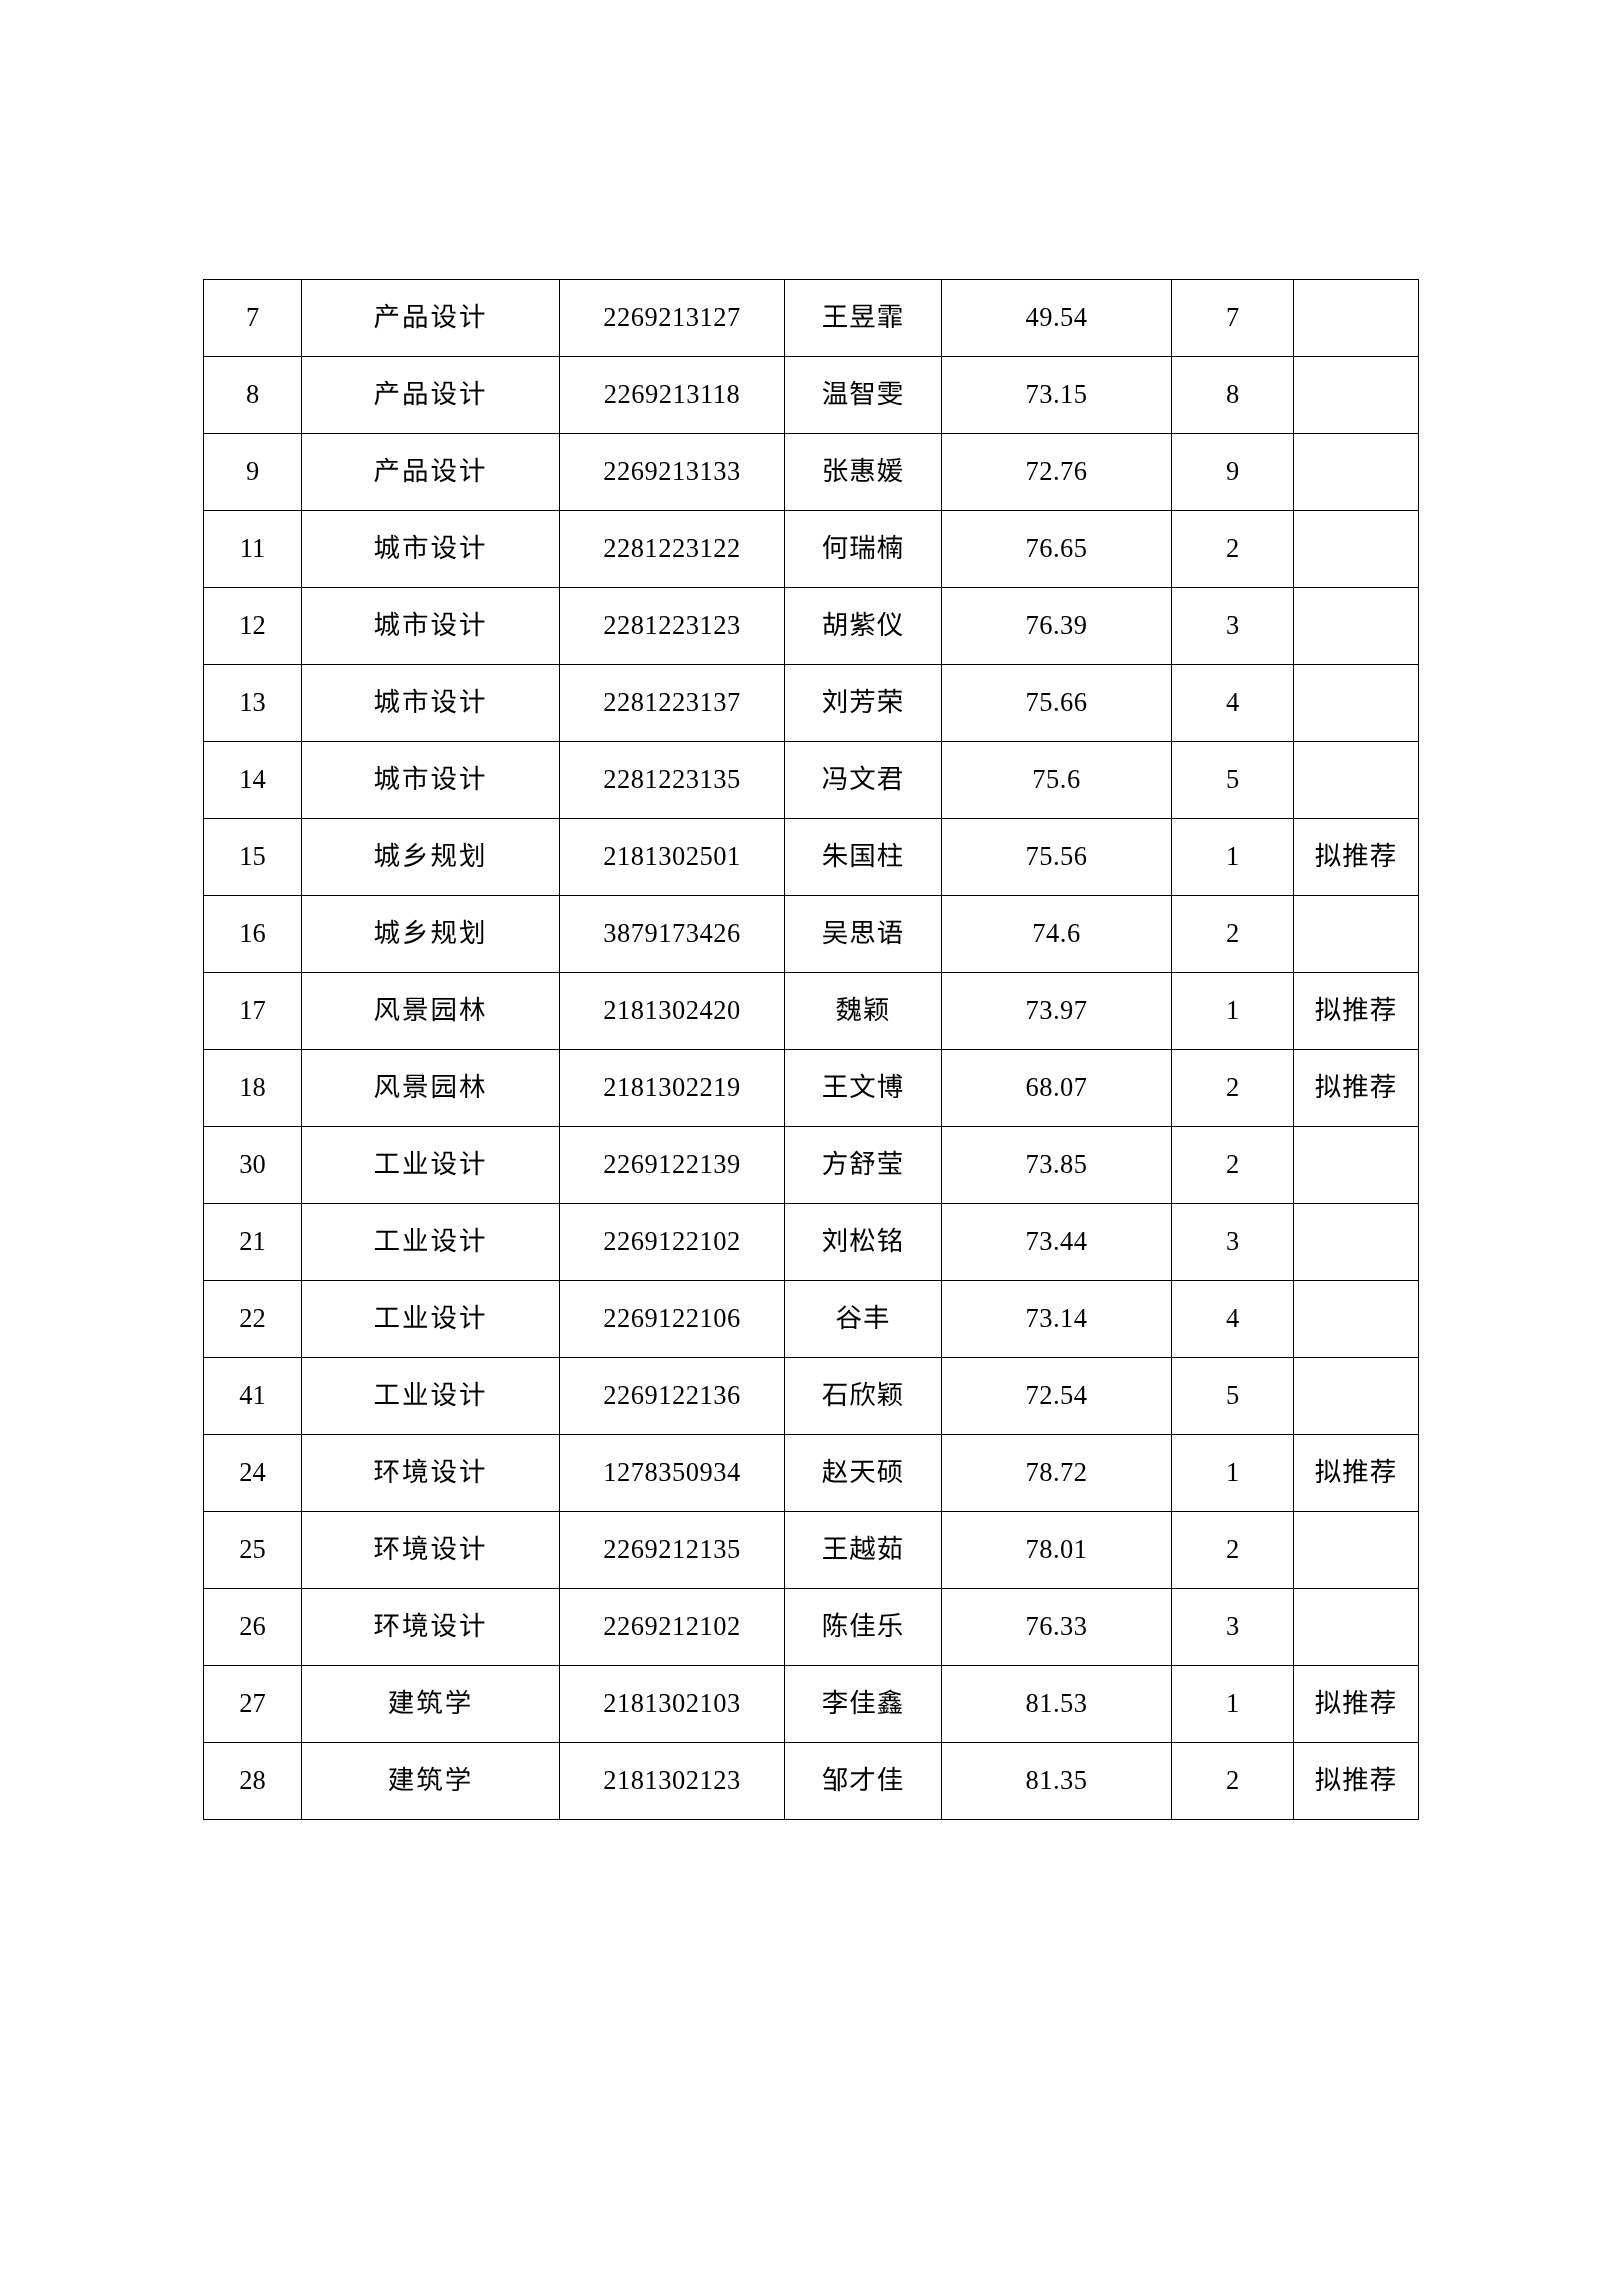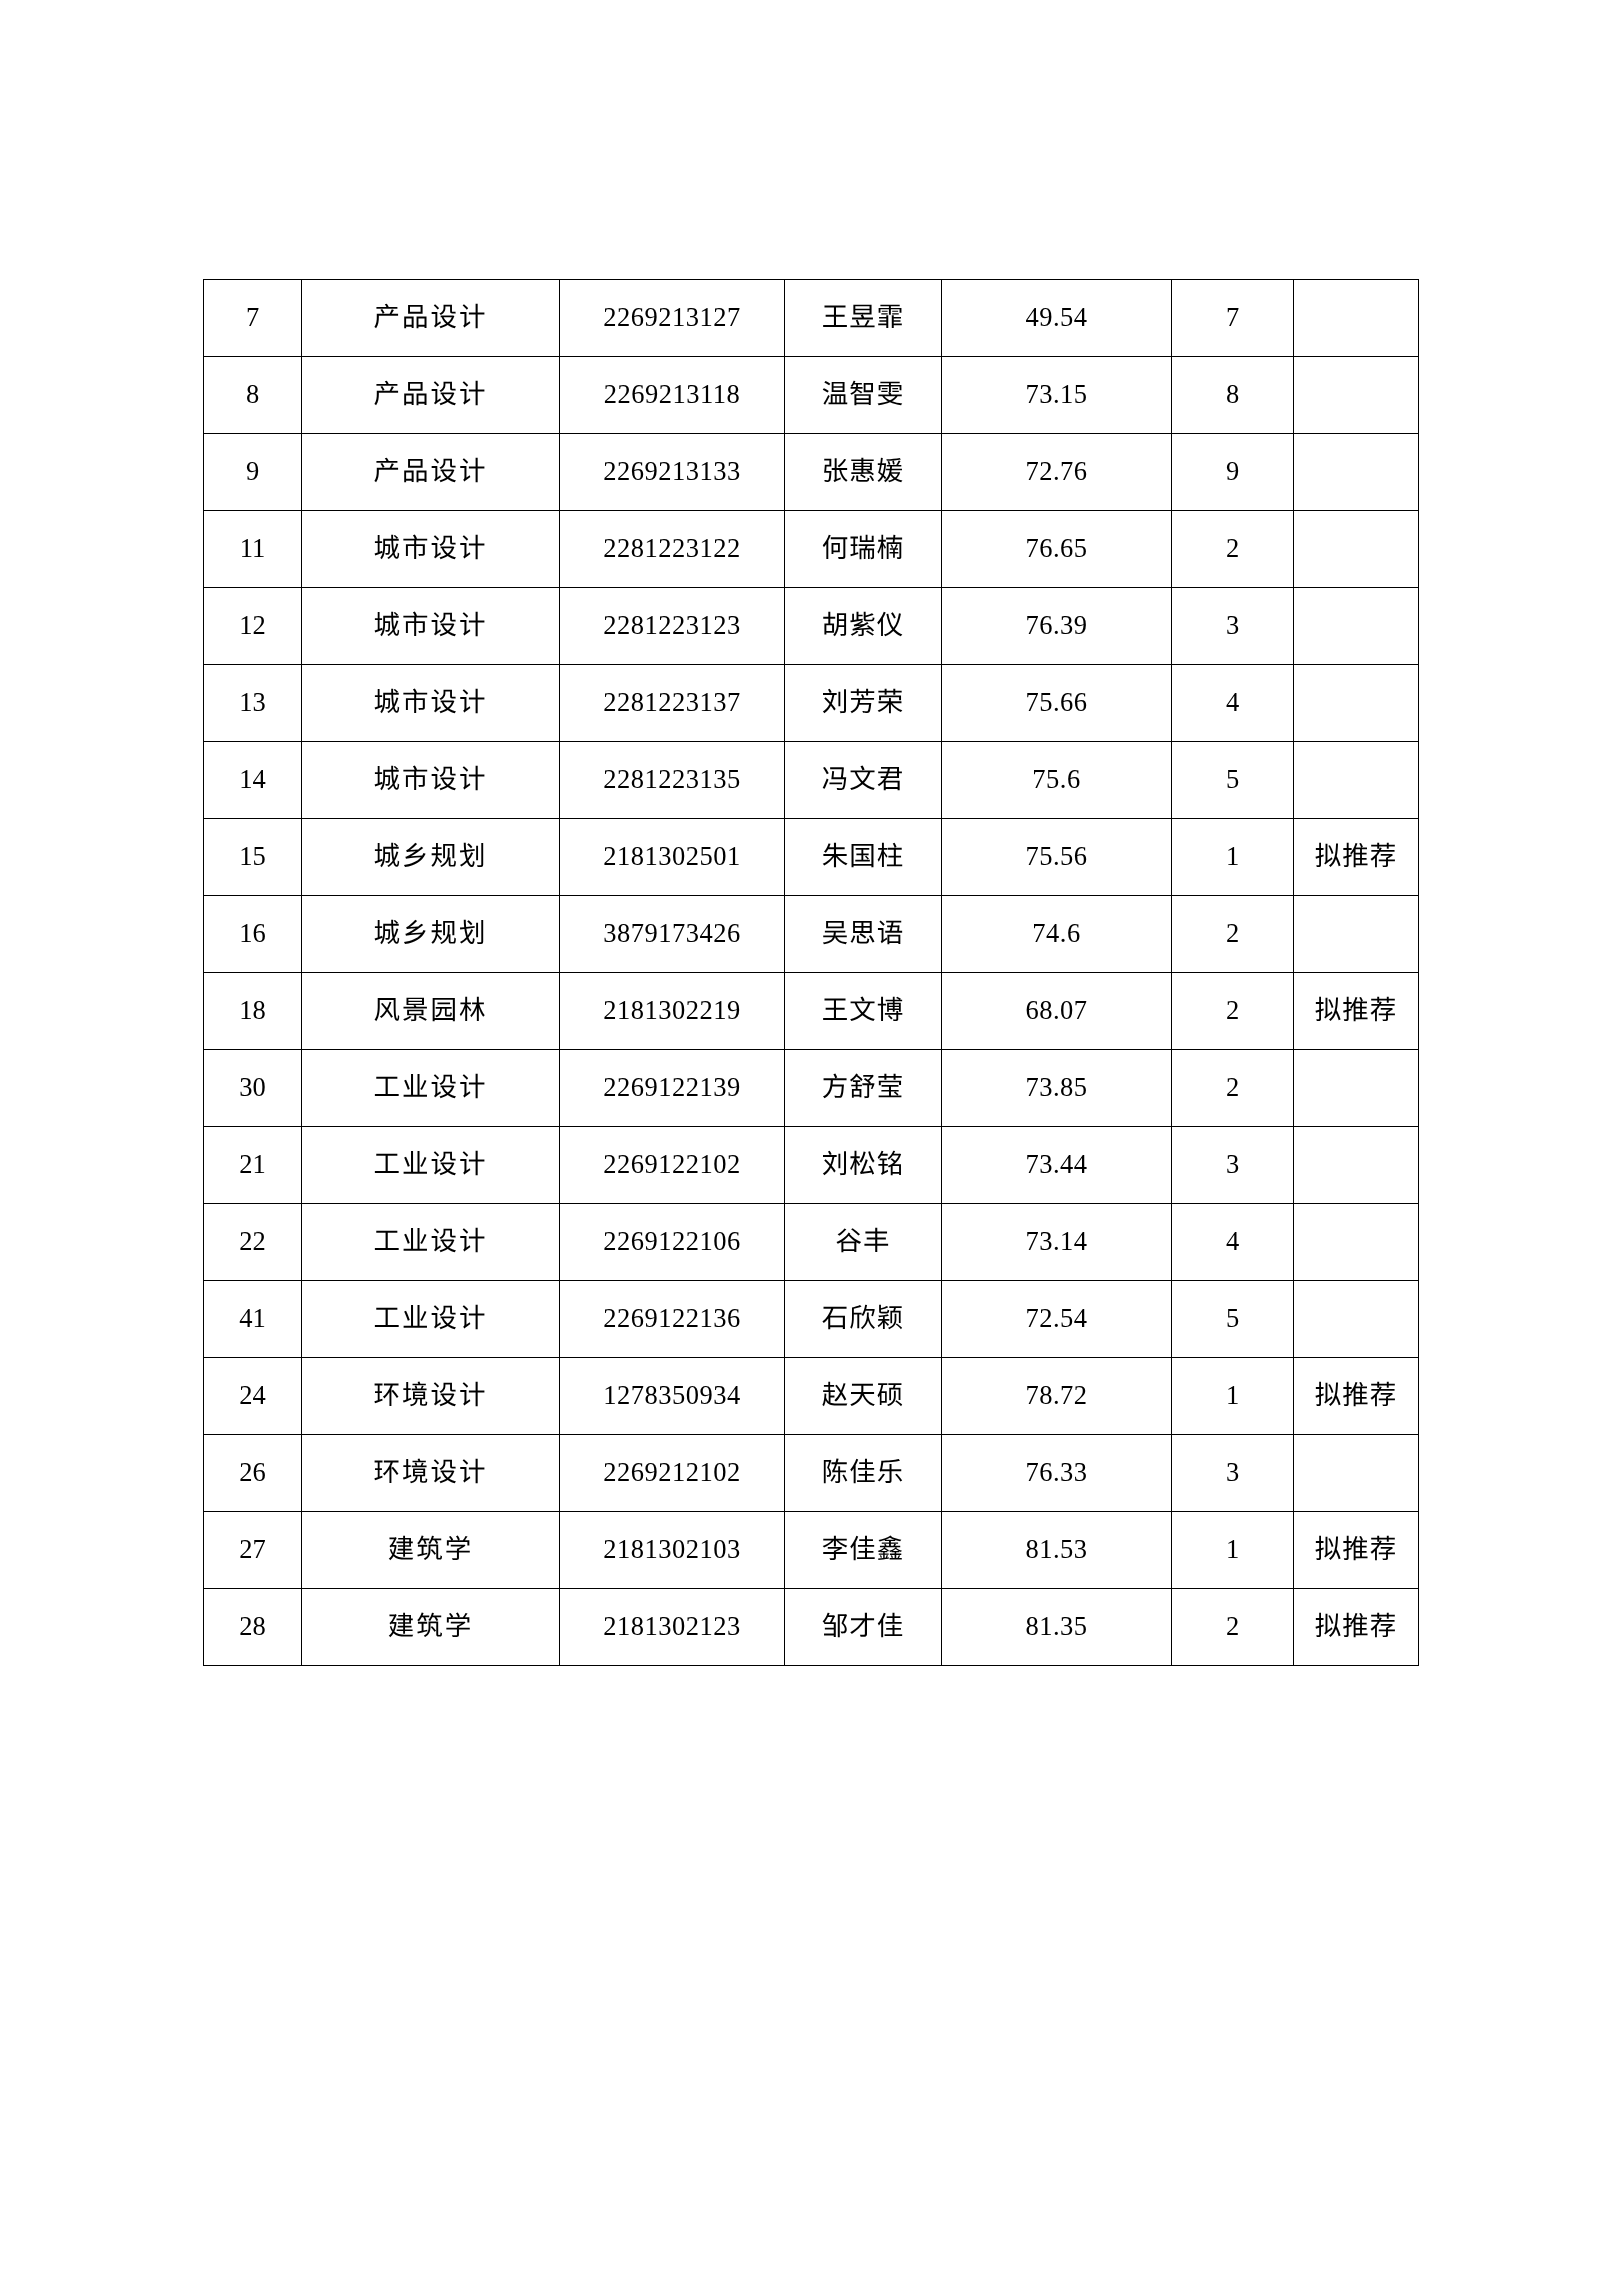--- a/index.html
+++ b/index.html
@@ -165,20 +165,29 @@
           <tr>
             <td class="cell-index">16</td>
             <td class="cell-major">城乡规划</td>
             <td class="cell-id">3879173426</td>
             <td class="cell-name">吴思语</td>
             <td class="cell-score">74.6</td>
             <td class="cell-rank">2</td>
             <td class="cell-note"></td>
           </tr>
           <tr>
+            <td class="cell-index">17</td>
+            <td class="cell-major">风景园林</td>
+            <td class="cell-id">2181302420</td>
+            <td class="cell-name">魏颖</td>
+            <td class="cell-score">73.97</td>
+            <td class="cell-rank">1</td>
+            <td class="cell-note">拟推荐</td>
+          </tr>
+          <tr>
             <td class="cell-index">18</td>
             <td class="cell-major">风景园林</td>
             <td class="cell-id">2181302219</td>
             <td class="cell-name">王文博</td>
             <td class="cell-score">68.07</td>
             <td class="cell-rank">2</td>
             <td class="cell-note">拟推荐</td>
           </tr>
           <tr>
             <td class="cell-index">30</td>
@@ -217,20 +226,29 @@
             <td class="cell-note"></td>
           </tr>
           <tr>
             <td class="cell-index">24</td>
             <td class="cell-major">环境设计</td>
             <td class="cell-id">1278350934</td>
             <td class="cell-name">赵天硕</td>
             <td class="cell-score">78.72</td>
             <td class="cell-rank">1</td>
             <td class="cell-note">拟推荐</td>
+          </tr>
+          <tr>
+            <td class="cell-index">25</td>
+            <td class="cell-major">环境设计</td>
+            <td class="cell-id">2269212135</td>
+            <td class="cell-name">王越茹</td>
+            <td class="cell-score">78.01</td>
+            <td class="cell-rank">2</td>
+            <td class="cell-note"></td>
           </tr>
           <tr>
             <td class="cell-index">26</td>
             <td class="cell-major">环境设计</td>
             <td class="cell-id">2269212102</td>
             <td class="cell-name">陈佳乐</td>
             <td class="cell-score">76.33</td>
             <td class="cell-rank">3</td>
             <td class="cell-note"></td>
           </tr>

